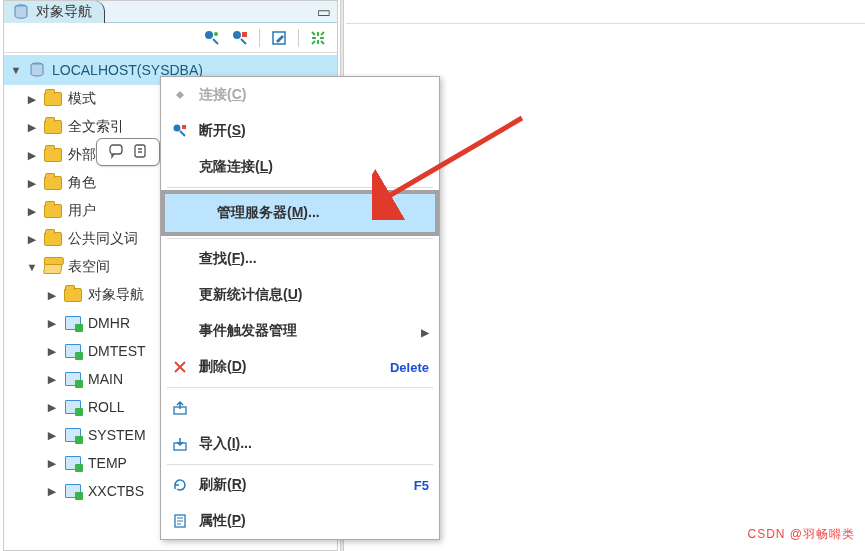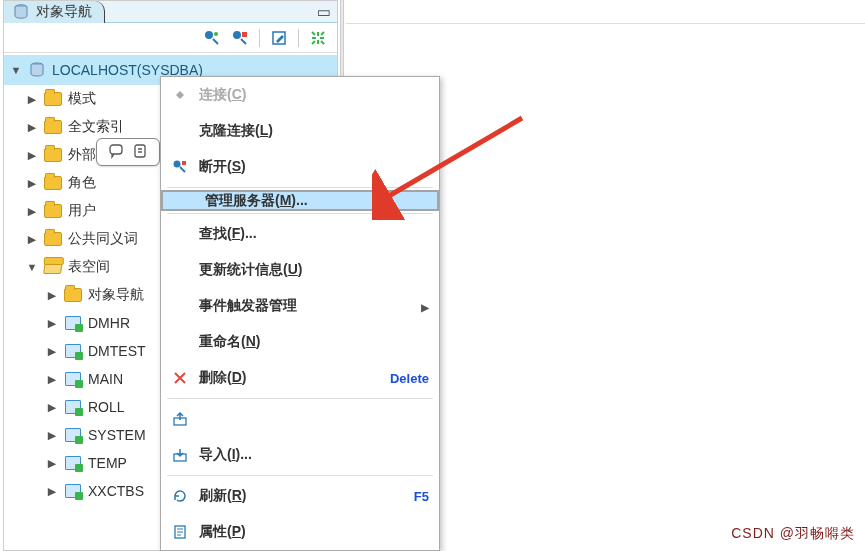--- a/index.html
+++ b/index.html
@@ -23,28 +23,28 @@
 .folder-open::before { content: ""; position: absolute; top: -4px; left: -2px; width: 18px; height: 6px; background: #f5c137; border: 1px solid #c79a1a; border-radius: 2px; transform: skewX(8deg); }
 .db-icon { width: 16px; height: 16px; }
 .tbsp { width: 16px; height: 14px; border: 1px solid #3a8fd4; background: #cfe8fa; border-radius: 1px; position: relative; }
 .tbsp::after { content: ""; position: absolute; right: -3px; bottom: -3px; width: 8px; height: 8px; background: #3ab54a; border-radius: 1px; }
 .indent1 { padding-left: 22px; }
 .indent2 { padding-left: 42px; }
 .overlay-bubble { position: absolute; left: 96px; top: 138px; width: 64px; height: 28px; background: #fff; border: 1px solid #888; border-radius: 6px; display: flex; align-items: center; justify-content: center; gap: 8px; box-shadow: 0 1px 2px rgba(0,0,0,.15); z-index: 5; }
 .ctx { position: absolute; left: 160px; top: 76px; width: 280px; background: #fff; border: 1px solid #aaa; box-shadow: 2px 2px 6px rgba(0,0,0,.25); z-index: 10; }
 .ctx-item { display: flex; align-items: center; height: 36px; padding: 0 10px; gap: 10px; color: #333; position: relative; font-weight: bold; }
 .ctx-item.disabled { color: #aaa; }
-.ctx-item.hover { background: #bce4ff; border: 2px solid #a3a3a3; height: 21px; padding: 0 14px; }
+.ctx-item.hover { background: #bce4ff; border: 4px solid #a3a3a3; height: 46px; padding: 0 24px; }
 .ctx-icon { width: 18px; display: inline-flex; justify-content: center; color: #2a7ab8; font-size: 15px; }
 .ctx-label { flex: 1; }
 .ctx-sc { color: #1d4ed8; font-size: 13px; }
 .ctx-sub::after { content: "▶"; font-size: 10px; color: #555; }
 .ctx-sep { height: 1px; background: #ddd; margin: 2px 6px; }
 .arrow-annot { position: absolute; left: 372px; top: 110px; z-index: 20; pointer-events: none; }
-.watermark { position: absolute; right: 10px; bottom: 8px; color: #7f1d1d; font-size: 14px; letter-spacing: 1px; }
+.watermark { position: absolute; right: 10px; bottom: 8px; color: #ef4444; font-size: 12px; letter-spacing: 1px; }
 .divider-v { position: absolute; left: 340px; top: 0; width: 4px; height: 551px; background: #e8e8e8; border-left: 1px solid #ccc; border-right: 1px solid #ccc; }
 .top-strip { position: absolute; left: 346px; top: 0; right: 0; height: 24px; border-bottom: 1px solid #ddd; }
 u { text-decoration: underline; }
 </style>
 </head>
 <body>
 
 <div class="divider-v"></div>
 <div class="top-strip"></div>
 
@@ -228,55 +228,51 @@
 <div class="ctx" id="ctx">
     <div class="ctx-item disabled">
       <span class="ctx-icon">
         <svg width="16" height="16">
           <path d="M4 8l4-4 4 4-4 4z" fill="#aaa"></path>
         </svg>
       </span>
       <span class="ctx-label">连接(<u>C</u>)</span>
     </div>
     <div class="ctx-item">
-      <span class="ctx-icon"></span>
-      <span class="ctx-label">克隆连接(<u>L</u>)</span>
-    </div>
-    <div class="ctx-item">
       <span class="ctx-icon">
         <svg width="16" height="16">
           <circle cx="5" cy="5" r="3.5" fill="#2a7ab8"></circle>
           <path d="M8 8l5 5" stroke="#2a7ab8" stroke-width="2"></path>
           <rect x="10" y="2" width="4" height="4" fill="#e04a3a"></rect>
         </svg>
       </span>
       <span class="ctx-label">断开(<u>S</u>)</span>
     </div>
+    <div class="ctx-item">
+      <span class="ctx-icon"></span>
+      <span class="ctx-label">克隆连接(<u>L</u>)</span>
+    </div>
     <div class="ctx-sep"></div>
     <div class="ctx-item hover">
       <span class="ctx-icon"></span>
       <span class="ctx-label">管理服务器(<u>M</u>)...</span>
     </div>
     <div class="ctx-sep"></div>
     <div class="ctx-item">
       <span class="ctx-icon"></span>
       <span class="ctx-label">查找(<u>F</u>)...</span>
     </div>
     <div class="ctx-item">
       <span class="ctx-icon"></span>
       <span class="ctx-label">更新统计信息(<u>U</u>)</span>
     </div>
     <div class="ctx-item">
       <span class="ctx-icon"></span>
       <span class="ctx-label">事件触发器管理</span>
       <span class="ctx-sub"></span>
-    </div>
-    <div class="ctx-item">
-      <span class="ctx-icon"></span>
-      <span class="ctx-label">重命名(<u>N</u>)</span>
     </div>
     <div class="ctx-item">
       <span class="ctx-icon">
         <svg width="16" height="16">
           <path d="M3 3l10 10M13 3L3 13" stroke="#e04a3a" stroke-width="2"></path>
         </svg>
       </span>
       <span class="ctx-label">删除(<u>D</u>)</span>
       <span class="ctx-sc">Delete</span>
     </div>

